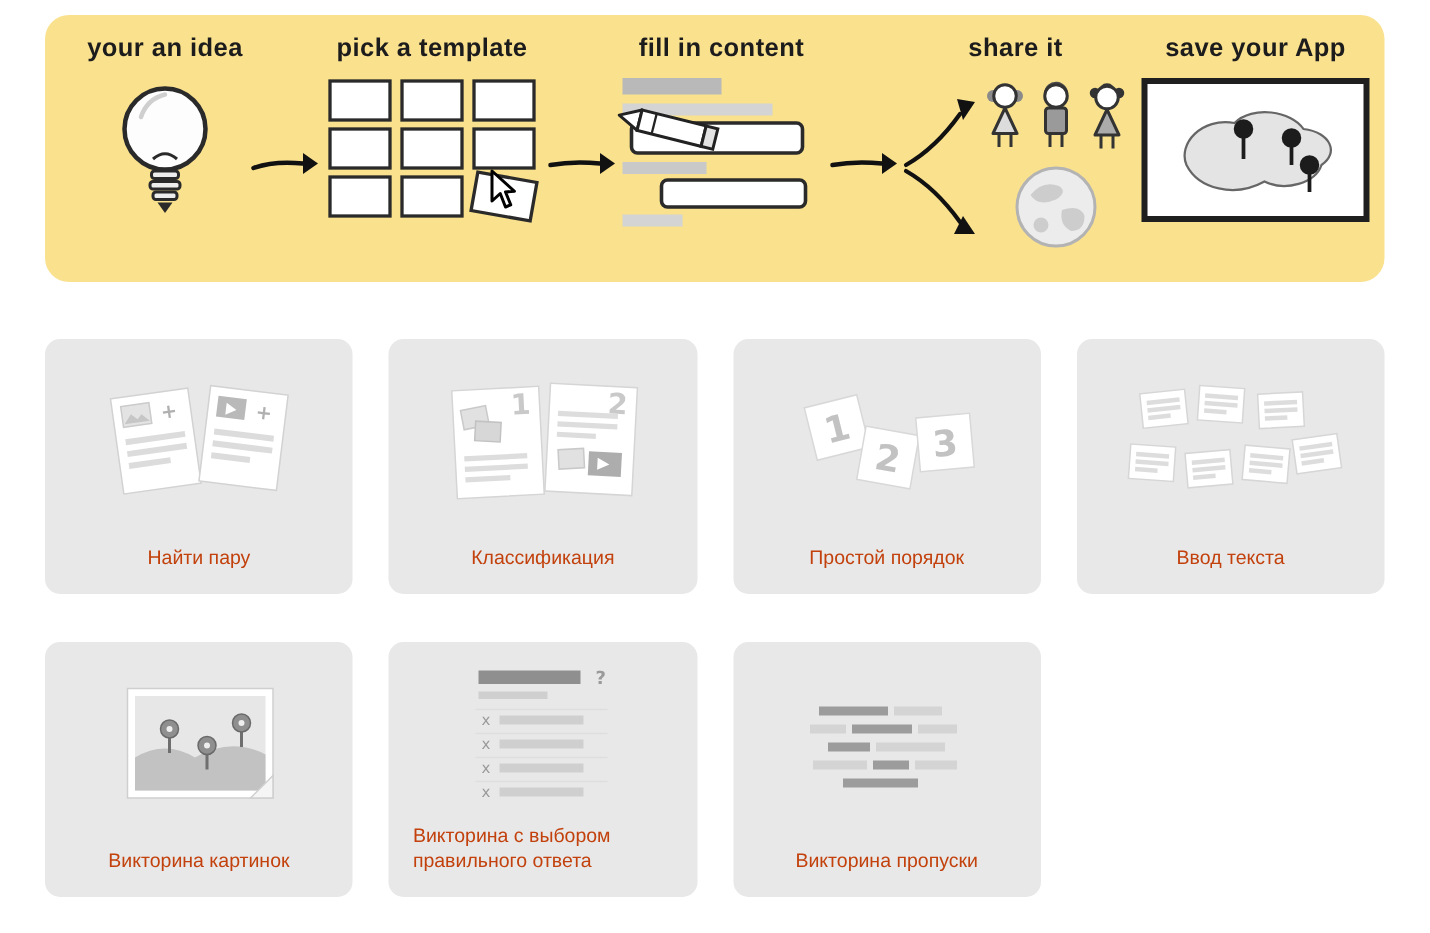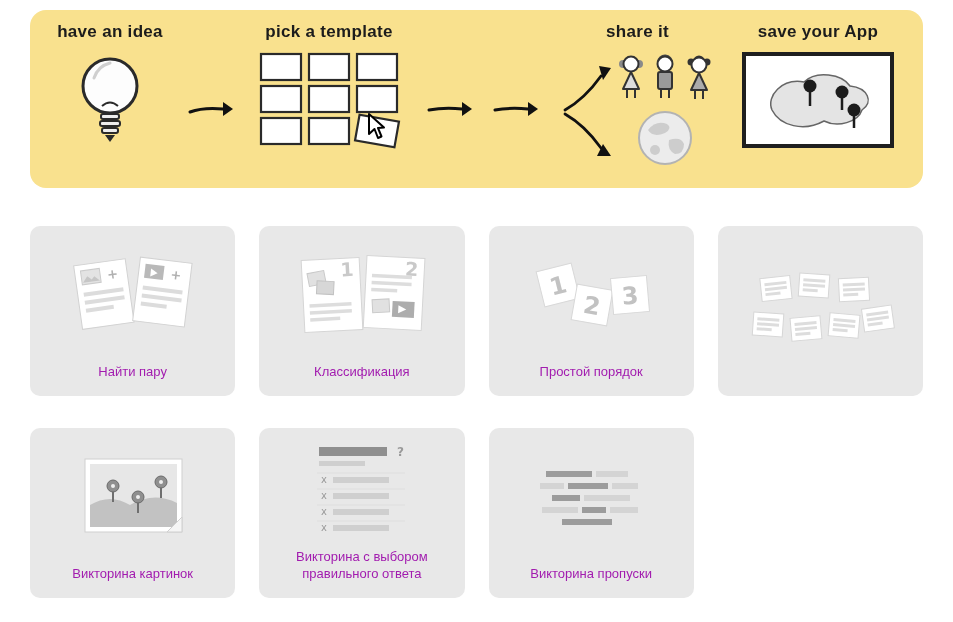--- a/index.html
+++ b/index.html
@@ -39,38 +39,38 @@
   .card {
     background: #e8e8e8;
     border-radius: 10px;
     height: 170px;
     display: flex; flex-direction: column; align-items: center;
     cursor: pointer;
   }
   .thumb { flex: 1; display: flex; align-items: center; justify-content: center; width: 100%; }
   .thumb svg { display: block; }
   .card-label {
-    font-size: 13px; color: #a21caf; text-align: center;
+    font-size: 13px; color: #c2410c; 
     padding: 0 16px 15px 16px; line-height: 1.3;
   }
   
   svg text { font-family: "DejaVu Sans", sans-serif; }
   .plus      { font-size: 13px; font-weight: bold; fill: #b0b0b0; }
   .big-num   { font-size: 19px; font-weight: bold; fill: #c9c9c9; text-anchor: end; }
   .order-num { font-size: 24px; font-weight: bold; fill: #c2c2c2; text-anchor: middle; }
   .qmark     { font-size: 12px; font-weight: bold; fill: #9a9a9a; }
   .xmark     { font-size: 10px; fill: #9a9a9a; }
 </style>
 </head>
 <body>
 
 <div class="banner">
 
   <div class="step" style="width:112px">
-    <div class="step-label">have an idea</div>
+    <div class="step-label">your an idea</div>
     <svg width="76" height="100" viewBox="0 0 76 100">
       <circle cx="38" cy="38" r="27" fill="#fdfdfd" stroke="#2a2a2a" stroke-width="3"></circle>
       <path d="M22 30 Q26 18 38 15" stroke="#cfcfcf" stroke-width="3" fill="none" stroke-linecap="round"></path>
       <path d="M30 58 q8 -7 16 0" stroke="#2a2a2a" stroke-width="2" fill="none"></path>
       <rect x="29" y="66" width="18" height="5" rx="2" fill="#ededed" stroke="#2a2a2a" stroke-width="2"></rect>
       <rect x="28" y="73" width="20" height="5" rx="2" fill="#ededed" stroke="#2a2a2a" stroke-width="2"></rect>
       <rect x="30" y="80" width="16" height="5" rx="2" fill="#ededed" stroke="#2a2a2a" stroke-width="2"></rect>
       <path d="M33 87 L43 87 L38 94 Z" fill="#2a2a2a"></path>
     </svg>
   </div>
@@ -100,20 +100,37 @@
         <polygon points="0,0 0,20 5.5,15 9,24 12.5,22.5 9,14 15,13.5" fill="#fff" stroke="#000" stroke-width="2" stroke-linejoin="round"></polygon>
       </g>
     </svg>
   </div>
 
   <svg class="arrow" width="46" height="26" viewBox="0 0 46 26">
     <path d="M3 14 C14 12 26 12 36 13" stroke="#111" stroke-width="3" fill="none" stroke-linecap="round"></path>
     <path d="M36 6 L46 13 L36 20 Z" fill="#111"></path>
   </svg>
 
+  <div class="step" style="width:142px">
+    <div class="step-label">fill in content</div>
+    <svg width="140" height="106" viewBox="0 0 140 106">
+      <rect x="4" y="4" width="66" height="11" fill="#b9b9b9"></rect>
+      <rect x="4" y="21" width="100" height="8" fill="#d4d4d4"></rect>
+      <rect x="10" y="34" width="114" height="20" rx="4" fill="#fff" stroke="#2a2a2a" stroke-width="2.4"></rect>
+      <rect x="4" y="60" width="56" height="8" fill="#c9c9c9"></rect>
+      <rect x="30" y="72" width="96" height="18" rx="4" fill="#fff" stroke="#2a2a2a" stroke-width="2.4"></rect>
+      <rect x="4" y="95" width="40" height="8" fill="#d4d4d4"></rect>
+      <g transform="translate(4,20) rotate(14)">
+        <polygon points="0,9 14,2 14,16" fill="#fff" stroke="#222" stroke-width="2" stroke-linejoin="round"></polygon>
+        <rect x="14" y="2" width="44" height="14" fill="#fff" stroke="#222" stroke-width="2"></rect>
+        <rect x="58" y="2" width="8" height="14" fill="#e3e3e3" stroke="#222" stroke-width="2"></rect>
+        <line x1="24" y1="2" x2="24" y2="16" stroke="#222" stroke-width="1.5"></line>
+      </g>
+    </svg>
+  </div>
 
   <svg class="arrow" width="46" height="26" viewBox="0 0 46 26">
     <path d="M3 14 C14 12 26 12 36 13" stroke="#111" stroke-width="3" fill="none" stroke-linecap="round"></path>
     <path d="M36 6 L46 13 L36 20 Z" fill="#111"></path>
   </svg>
 
   <div class="step" style="width:158px">
     <div class="step-label">share it</div>
     <div class="share-row">
       <svg width="54" height="124" viewBox="0 0 54 124">
@@ -296,20 +313,21 @@
             <rect x="88" y="68" width="15" height="3" fill="#ddd"></rect>
           </g>
         <g transform="rotate(-8 133 58)">
             <rect x="118" y="46" width="30" height="23" fill="#fff" stroke="#d6d6d6"></rect>
             <rect x="122" y="51" width="22" height="3" fill="#ddd"></rect>
             <rect x="122" y="56" width="22" height="3" fill="#ddd"></rect>
             <rect x="122" y="61" width="15" height="3" fill="#ddd"></rect>
           </g>
       </svg>
     </div>
+    <div class="card-label">Ввод текста</div>
   </div>
 
   <div class="card">
     <div class="thumb">
       <svg width="150" height="100" viewBox="0 0 150 100">
         <rect x="27" y="12" width="97" height="73" fill="#fff" stroke="#cfcfcf"></rect>
         <rect x="32" y="17" width="87" height="63" fill="#e7e7e7"></rect>
         <path d="M32 58 q20 -12 40 0 q24 -14 47 -2 L119 80 L32 80 Z" fill="#c2c2c2"></path>
         <g>
             <line x1="55" y1="42" x2="55" y2="55" stroke="#6f6f6f" stroke-width="2"></line>

